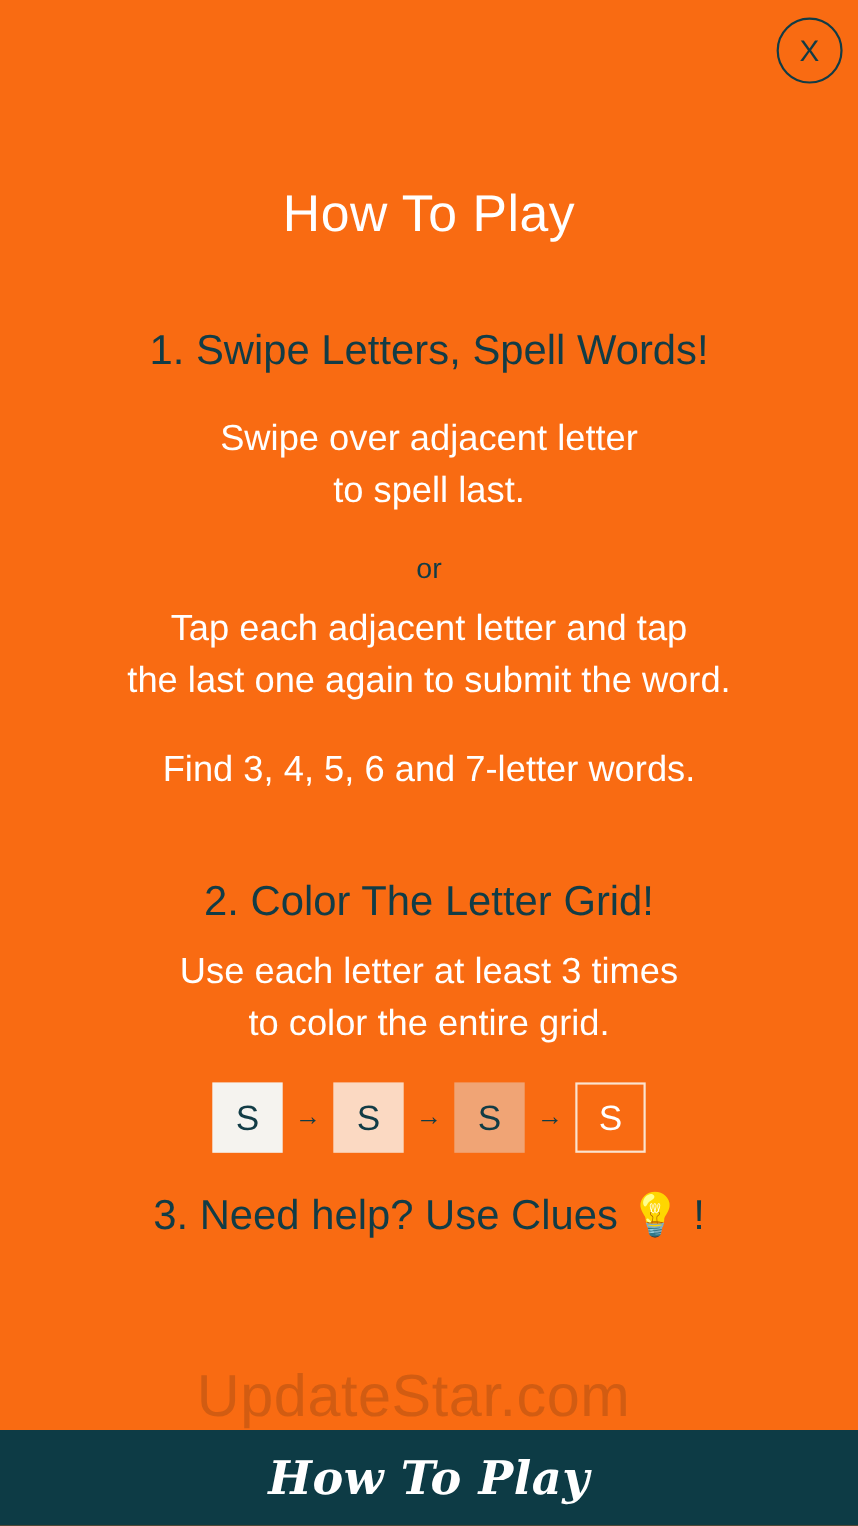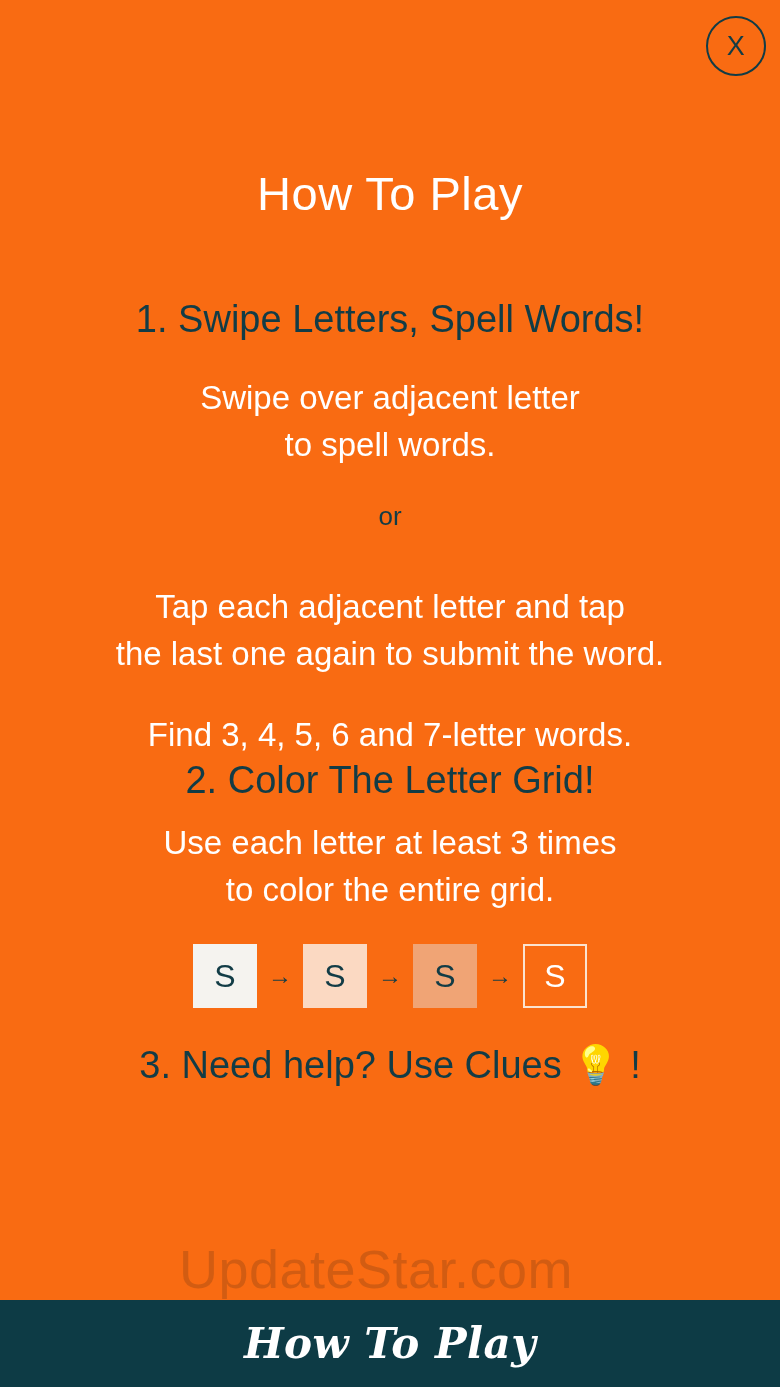--- a/index.html
+++ b/index.html
@@ -63,40 +63,40 @@
   }
 
   .step-heading {
     font-size: 38px;
     color: #123c46;
     font-weight: 400;
     line-height: 1.15;
   }
 
   .step1-heading { margin-top: 78px; text-align: center; }
-  .step2-heading { }
+  .step2-heading { margin-top: 76px; }
   .step3-heading { margin-top: 36px; }
 
   .body-text {
     font-size: 33px;
     color: #ffffff;
     line-height: 1.42;
     font-weight: 400;
   }
 
   .swipe-text { margin-top: 34px; }
 
   .or-text {
     margin-top: 32px;
     font-size: 26px;
     color: #123c46;
     font-weight: 400;
   }
 
-  .tap-text { margin-top: 52px; }
+  .tap-text { margin-top: 16px; }
 
   .find-text { margin-top: 34px; }
 
   .color-text { margin-top: 18px; }
 
   
   .tiles-row {
     margin-top: 30px;
     display: flex;
     align-items: center;
@@ -174,21 +174,21 @@
   </div>
 
   <div class="content">
 
     <div class="title">How To Play</div>
 
     <div class="step-heading step1-heading">1. Swipe Letters, Spell Words!</div>
 
     <div class="body-text swipe-text">
       <div>Swipe over adjacent letter</div>
-      <div>to spell words.</div>
+      <div>to spell last.</div>
     </div>
 
     <div class="or-text">or</div>
 
     <div class="body-text tap-text">
       <div>Tap each adjacent letter and tap</div>
       <div>the last one again to submit the word.</div>
     </div>
 
     <div class="body-text find-text">Find 3, 4, 5, 6 and 7-letter words.</div>

